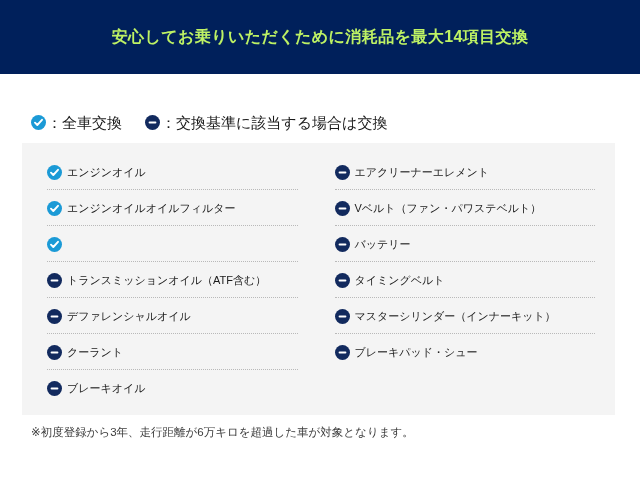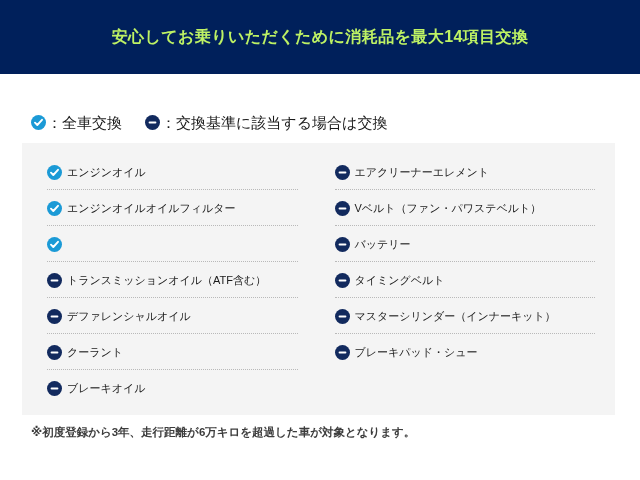--- a/index.html
+++ b/index.html
@@ -140,21 +140,20 @@
 
   
   .footnote {
     position: absolute;
     left: 31px;
     top: 427px;
     font-size: 11.5px;
     color: #3c3c3c;
     line-height: 1;
     white-space: nowrap;
-    font-weight: bold;
   }
 </style>
 </head>
 <body>
 
 <div id="page">
 
   <div class="header-bar">
     <div class="header-title">安心してお乗りいただくために消耗品を最大14項目交換</div>
   </div>

